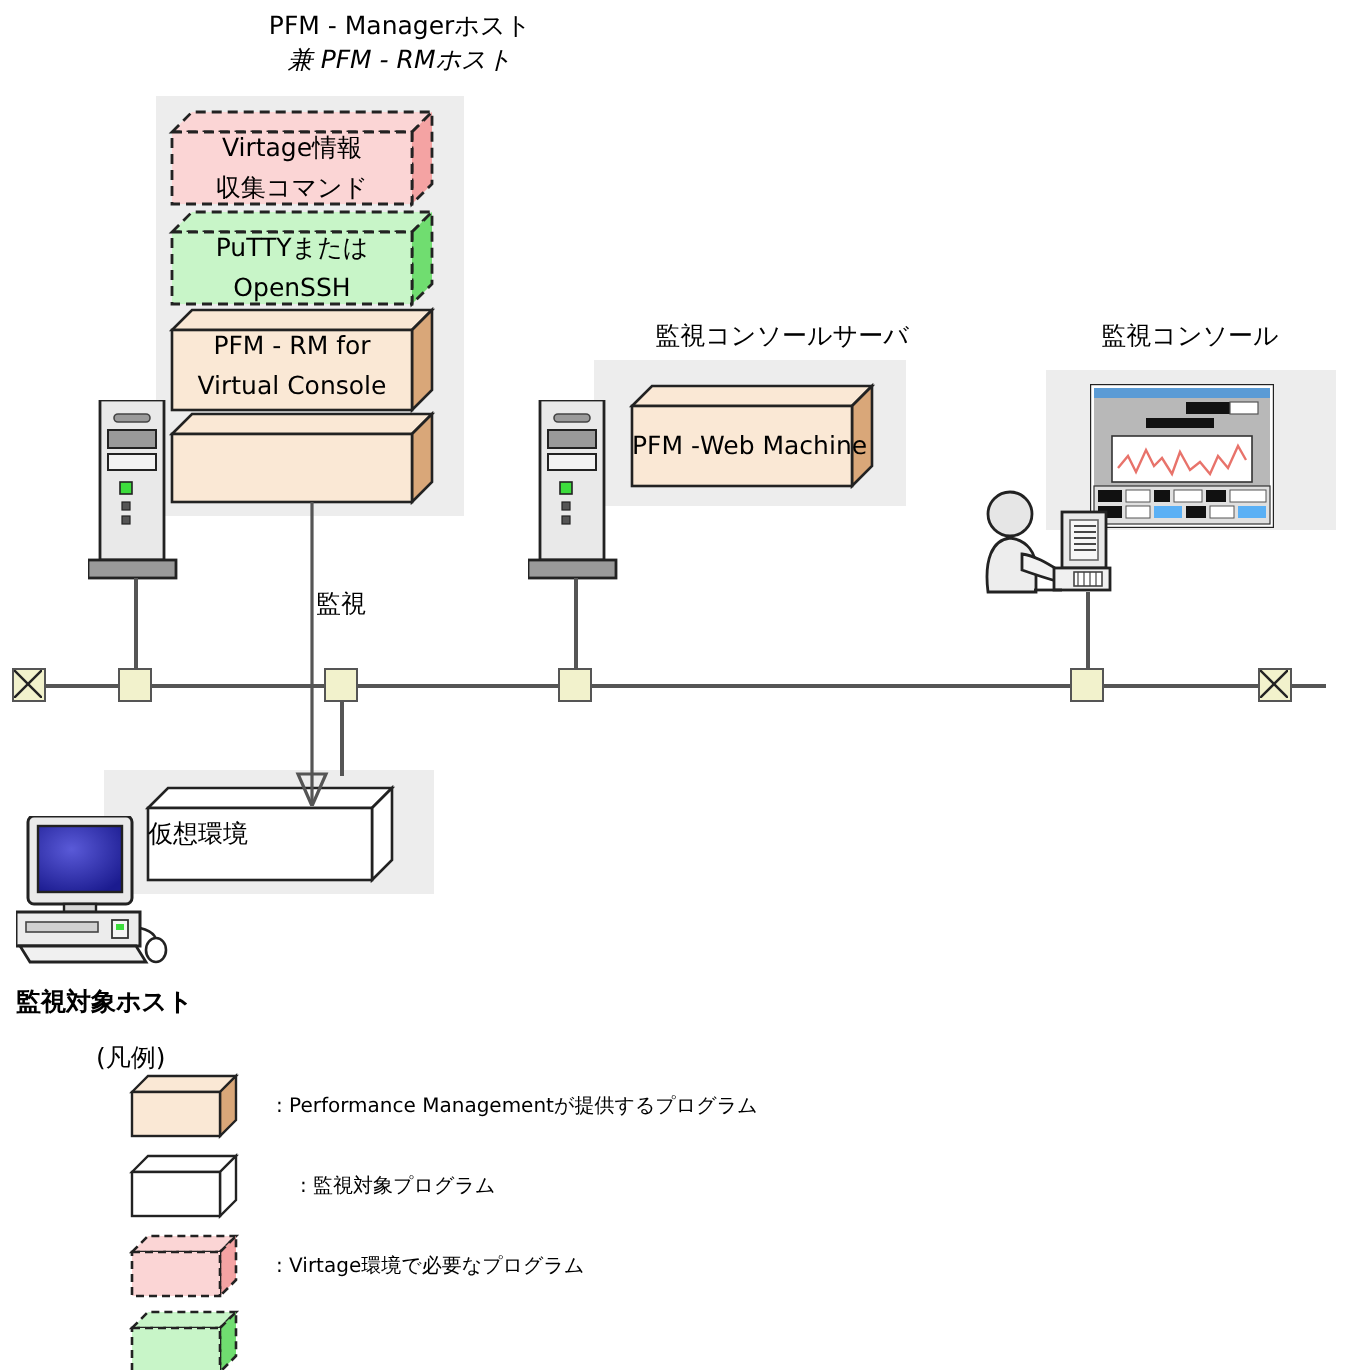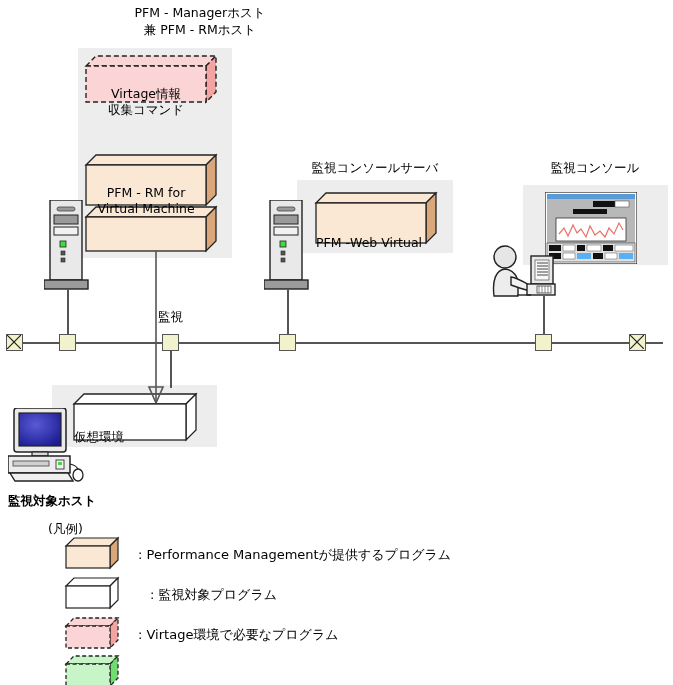--- a/index.html
+++ b/index.html
@@ -38,27 +38,26 @@
 
   
   
   .box3d { position: absolute; }
   .box3d .front {
     position: absolute;
     left: 0;
     box-sizing: border-box;
     display: flex;
     align-items: center;
-    justify-content: flex-start;
+    justify-content: space-between;
     text-align: center;
     font-size: 12.5px;
     line-height: 16px;
     white-space: pre;
     z-index: 3;
-    margin-top: 20px;
   }
   .box3d svg { position: absolute; left: 0; top: 0; overflow: visible; }
 
   
   .bus-line {
     background: #555;
     height: 1.5px;
   }
   .conn-box {
     background: #f2f2cc;
@@ -70,84 +69,95 @@
     border: 1.5px solid #555;
     box-sizing: border-box;
   }
   .drop-line {
     background: #555;
     width: 1.5px;
   }
 
   
   .legend-text {
-    font-size: 13px;
+    font-size: 10px;
     white-space: nowrap;
   }
 </style>
 </head>
 <body>
 
 <div id="canvas">
 
   <div class="abs label label-center" style="left:80px; top:4px; width:240px;">PFM - Managerホスト</div>
-  <div class="abs label label-center" style="left:80px; top:21px; width:240px;">兼 PFM - RMホスト</div>
+  <div class="abs label label-center" style="left:80px; top:21px; width:240px;font-style:italic;">兼 PFM - RMホスト</div>
 
   <div class="abs group-box" style="left:78px; top:48px; width:154px; height:210px;"></div>
 
   <div class="abs group-box" style="left:297px; top:180px; width:156px; height:73px;"></div>
-  <div class="abs label label-center" style="left:280px; top:159px; width:190px;">監視コンソールサーバ</div>
+  <div class="abs label label-center" style="left:296px; top:159px; width:190px;">監視コンソールサーバ</div>
 
   <div class="abs group-box" style="left:523px; top:185px; width:145px; height:80px;"></div>
   <div class="abs label label-center" style="left:510px; top:159px; width:170px;">監視コンソール</div>
 
   <div class="abs group-box" style="left:52px; top:385px; width:165px; height:62px;"></div>
 
   <div class="box3d" style="left:86px; top:56px; width:130px; height:46px;">
     <svg width="130" height="46" viewBox="0 0 130 46">
       <polygon points="0,10 10,0 130,0 120,10" fill="#fbd5d5" stroke="#222" stroke-width="1.4" stroke-dasharray="5,3"></polygon>
       <polygon points="120,10 130,0 130,36 120,46" fill="#f4a3a3" stroke="#222" stroke-width="1.4" stroke-dasharray="5,3"></polygon>
       <rect x="0" y="10" width="120" height="36" fill="#fbd5d5" stroke="#222" stroke-width="1.4" stroke-dasharray="5,3"></rect>
     </svg>
     <div class="front" style="top:10px; width:120px; height:36px; flex-direction:column;">
       <span>Virtage情報</span>
       <span>収集コマンド</span>
     </div>
   </div>
 
+  <div class="box3d" style="left:86px; top:106px; width:130px; height:46px;">
+    <svg width="130" height="46" viewBox="0 0 130 46">
+      <polygon points="0,10 10,0 130,0 120,10" fill="#c8f5c8" stroke="#222" stroke-width="1.4" stroke-dasharray="5,3"></polygon>
+      <polygon points="120,10 130,0 130,36 120,46" fill="#70dd70" stroke="#222" stroke-width="1.4" stroke-dasharray="5,3"></polygon>
+      <rect x="0" y="10" width="120" height="36" fill="#c8f5c8" stroke="#222" stroke-width="1.4" stroke-dasharray="5,3"></rect>
+    </svg>
+    <div class="front" style="top:10px; width:120px; height:36px; flex-direction:column;">
+      <span>PuTTYまたは</span>
+      <span>OpenSSH</span>
+    </div>
+  </div>
 
   <div class="box3d" style="left:86px; top:155px; width:130px; height:50px;">
     <svg width="130" height="50" viewBox="0 0 130 50">
       <polygon points="0,10 10,0 130,0 120,10" fill="#fae8d5" stroke="#222" stroke-width="1.3"></polygon>
       <polygon points="120,10 130,0 130,40 120,50" fill="#d9a779" stroke="#222" stroke-width="1.3"></polygon>
       <rect x="0" y="10" width="120" height="40" fill="#fae8d5" stroke="#222" stroke-width="1.3"></rect>
     </svg>
     <div class="front" style="top:10px; width:120px; height:36px; flex-direction:column;">
       <span>PFM - RM for</span>
-      <span>Virtual Machine</span>
+      <span>Virtual Console</span>
     </div>
   </div>
 
   <div class="box3d" style="left:86px; top:207px; width:130px; height:44px;">
     <svg width="130" height="44" viewBox="0 0 130 44">
       <polygon points="0,10 10,0 130,0 120,10" fill="#fae8d5" stroke="#222" stroke-width="1.3"></polygon>
       <polygon points="120,10 130,0 130,34 120,44" fill="#d9a779" stroke="#222" stroke-width="1.3"></polygon>
       <rect x="0" y="10" width="120" height="34" fill="#fae8d5" stroke="#222" stroke-width="1.3"></rect>
     </svg>
   </div>
 
   <div class="box3d" style="left:316px; top:193px; width:120px; height:50px;">
     <svg width="120" height="50" viewBox="0 0 120 50">
       <polygon points="0,10 10,0 120,0 110,10" fill="#fae8d5" stroke="#222" stroke-width="1.3"></polygon>
       <polygon points="110,10 120,0 120,40 110,50" fill="#d9a779" stroke="#222" stroke-width="1.3"></polygon>
       <rect x="0" y="10" width="110" height="40" fill="#fae8d5" stroke="#222" stroke-width="1.3"></rect>
     </svg>
     <div class="front" style="top:10px; width:110px; height:40px; flex-direction:row;">
       <span>PFM -</span>
-      <span>Web Virtual</span>
+      <span>Web Machine</span>
     </div>
   </div>
 
   <div class="box3d" style="left:74px; top:394px; width:122px; height:46px;">
     <svg width="122" height="46" viewBox="0 0 122 46">
       <polygon points="0,10 10,0 122,0 112,10" fill="#ffffff" stroke="#222" stroke-width="1.3"></polygon>
       <polygon points="112,10 122,0 122,36 112,46" fill="#ffffff" stroke="#222" stroke-width="1.3"></polygon>
       <rect x="0" y="10" width="112" height="36" fill="#ffffff" stroke="#222" stroke-width="1.3"></rect>
     </svg>
     <div class="front" style="top:10px; width:112px; height:25px;">
@@ -291,21 +301,21 @@
 
   <div class="abs drop-line" style="left:170px; top:350px; height:38px;"></div>
 
   <div class="abs" style="left:146px; top:251px; width:20px; height:152px;">
     <svg width="20" height="152" viewBox="0 0 20 152" style="display:block;">
       <line x1="10" y1="0" x2="10" y2="142" stroke="#555" stroke-width="1.6"></line>
       <polygon points="10,152 3,136 17,136" fill="none" stroke="#555" stroke-width="1.6"></polygon>
       <line x1="10" y1="150" x2="10" y2="142" stroke="#555" stroke-width="1.6"></line>
     </svg>
   </div>
-  <div class="abs label" style="left:158px; top:308px;">監視</div>
+  <div class="abs label" style="left:158px; top:293px;">監視</div>
 
   <div class="abs label" style="left:48px; top:520px;">(凡例)</div>
 
   <div class="box3d" style="left:66px; top:538px; width:52px; height:30px;">
     <svg width="52" height="30" viewBox="0 0 52 30">
       <polygon points="0,8 8,0 52,0 44,8" fill="#fae8d5" stroke="#222" stroke-width="1.2"></polygon>
       <polygon points="44,8 52,0 52,22 44,30" fill="#d9a779" stroke="#222" stroke-width="1.2"></polygon>
       <rect x="0" y="8" width="44" height="22" fill="#fae8d5" stroke="#222" stroke-width="1.2"></rect>
     </svg>
   </div>

